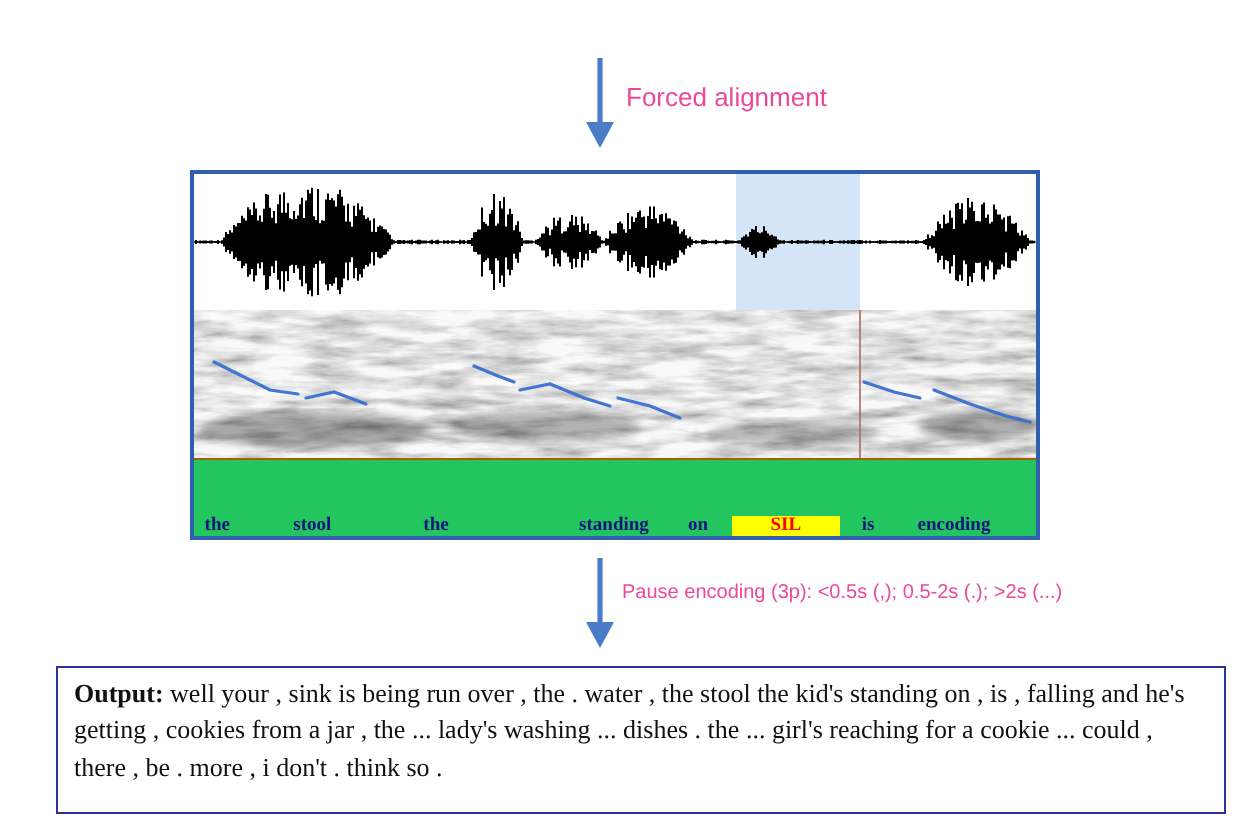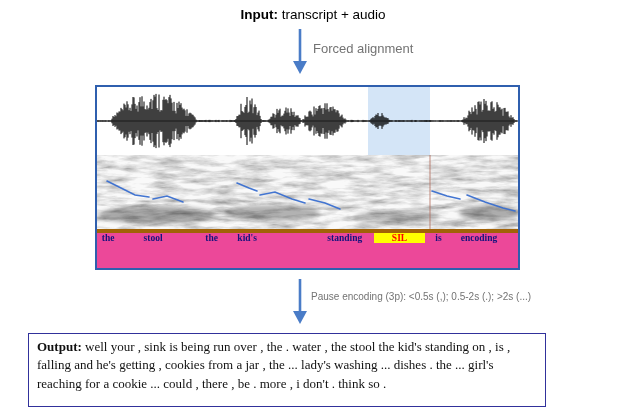--- a/index.html
+++ b/index.html
@@ -4,52 +4,51 @@
 <style>
   html,body{margin:0;padding:0;background:#fff;}
   .canvas{position:relative;width:626px;height:414px;background:#fff;
           font-family:"Liberation Sans",sans-serif;overflow:hidden;}
 
   .title{position:absolute;top:7px;left:0;width:100%;text-align:center;
          font-size:13.5px;color:#000;}
   .title b{font-weight:bold;}
 
   .arrow{position:absolute;width:18px;height:46px;}
-  .arrow-label{position:absolute;font-size:13px;color:#737373;white-space:nowrap;}
+  .arrow-label{position:absolute;font-size:13px;color:#ec4899;white-space:nowrap;}
 
   .figure{position:absolute;left:95px;top:85px;width:425px;height:185px;
           border:2px solid #2f5fae;box-sizing:border-box;
           display:flex;flex-direction:column;background:#fff;}
 
   .wave{position:relative;height:68px;background:#fff;flex:none;}
   .wave .hl{position:absolute;top:0;height:100%;background:#d4e5f7;}
   .wave svg{position:absolute;left:0;top:0;}
 
   .spec{position:relative;height:74px;flex:none;overflow:hidden;}
 
-  .words{flex:1;display:flex;align-items:flex-start;background:#ec4899;
-         border-top:4px solid #a16207;}
+  .words{flex:1;display:flex;align-items:flex-end;background:#22c55e;
+         border-top:1px solid #a16207;}
   .wbar{width:3px;background:#1c1cae;flex:none;}
   .wcell{flex-grow:1;flex-basis:0;display:flex;align-items:center;justify-content:center;
          font-family:"Liberation Serif",serif;font-weight:bold;font-size:9.5px;
          color:#14147e;overflow:hidden;white-space:nowrap;}
   .wcell.sil{background:#ffff00;color:#ff0000;}
 
-  .outbox{position:absolute;left:28px;top:333px;width:518px;height:74px;
+  .outbox{position:absolute;left:28px;top:333px;width:585px;height:74px;
           border:1.5px solid #31319b;box-sizing:border-box;padding:4px 8px;
           font-family:"Liberation Serif",serif;font-size:13px;line-height:1.42;
           color:#111;background:#fff;}
   .outbox b{font-weight:bold;}
 </style>
 </head>
 <body>
 
 <div class="canvas">
 
-  <div class="title"><b>Input:</b><span> transcript + audio</span></div>
 
   <svg class="arrow" style="left:291px;top:29px" viewBox="0 0 18 46">
     <line x1="9" y1="0" x2="9" y2="33" stroke="#4a7cc7" stroke-width="2.6"></line>
     <polygon points="2,32 16,32 9,45" fill="#4a7cc7"></polygon>
   </svg>
   <div class="arrow-label" style="left:313px;top:41px">Forced alignment</div>
 
   <div class="figure">
 
     <div class="wave">
@@ -99,24 +98,24 @@
     <div class="words" id="word-track">
         <div class="wbar"></div>
         <div class="wcell" style="flex-grow: 19;">the</div>
         <div class="wbar"></div>
         <div class="wcell" style="flex-grow: 79;">stool</div>
         <div class="wbar"></div>
         <div class="wcell" style="flex-grow: 11;"></div>
         <div class="wbar"></div>
         <div class="wcell" style="flex-grow: 22;">the</div>
         <div class="wbar"></div>
-        <div class="wcell" style="flex-grow: 54;">kid's</div>
         <div class="wbar"></div>
         <div class="wcell" style="flex-grow: 55; padding-left: 48px;">standing</div>
         <div class="wbar"></div>
+        <div class="wcell" style="flex-grow: 31;">on</div>
         <div class="wbar"></div>
         <div class="wcell sil" style="flex-grow: 59;">SIL</div>
         <div class="wbar"></div>
         <div class="wcell" style="flex-grow: 25;">is</div>
         <div class="wbar"></div>
         <div class="wcell" style="flex-grow: 63;">encoding</div>
         <div class="wbar"></div>
         <div class="wcell" style="flex-grow: 7;"></div>
         <div class="wbar"></div>
       </div>

